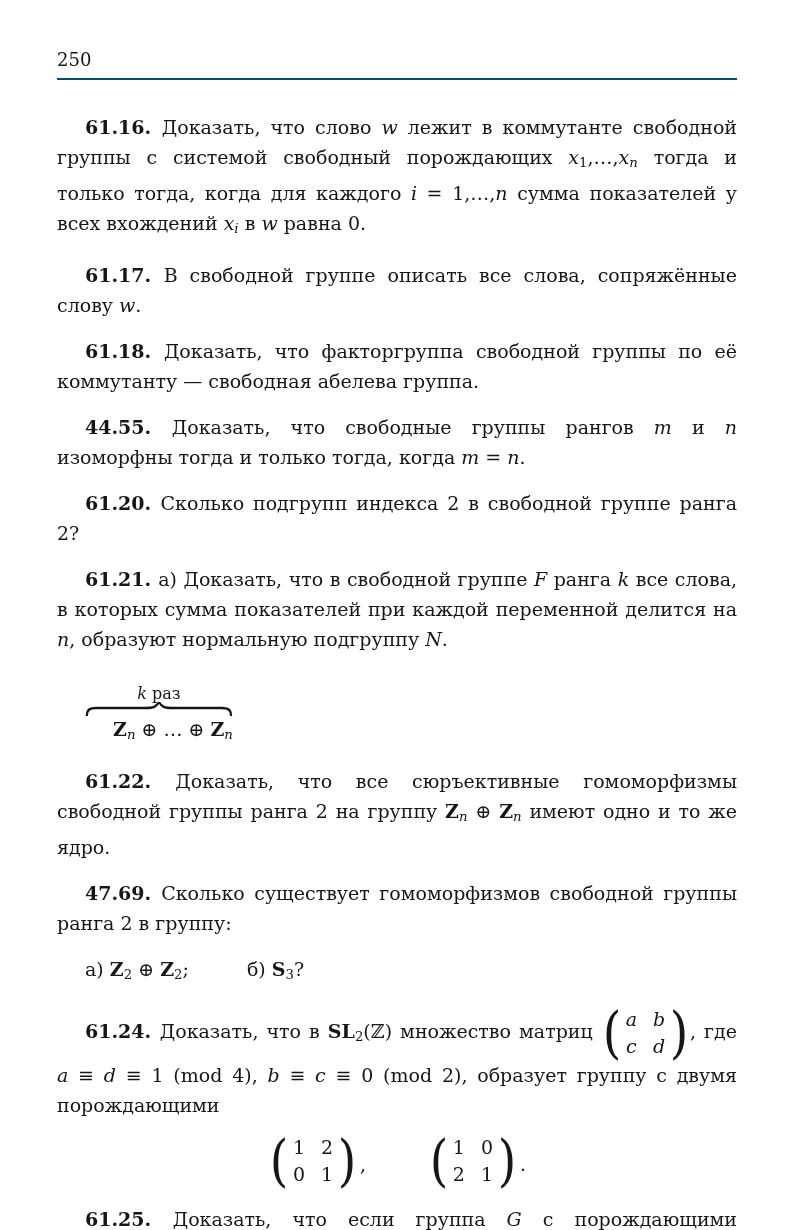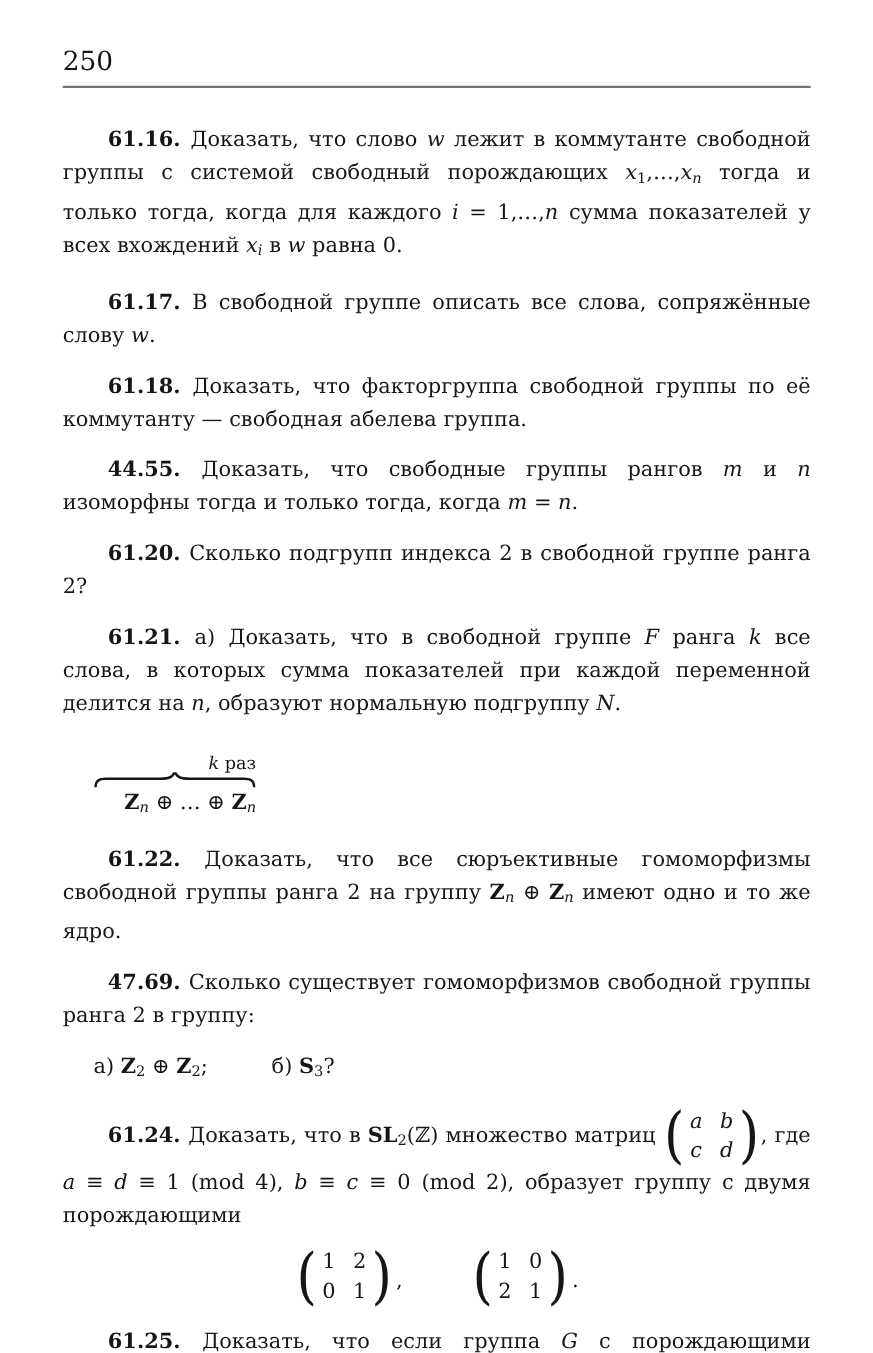--- a/index.html
+++ b/index.html
@@ -11,57 +11,57 @@
   body {
     font-family: "DejaVu Serif", "DejaVu Sans", serif;
     color: #161616;
     font-size: 19px;
   }
   .page { padding: 40px 57px 0 57px; }
 
   header.running-head {
     position: relative;
     height: 30px;
-    border-bottom: 2px solid #737373;
+    border-bottom: 2px solid #0c4a6e;
     padding-bottom: 8px;
-    font-size: 24px;
+    font-size: 18px;
   }
   .page-number { position: absolute; left: 0; bottom: 8px; }
   .chapter-title {
     position: absolute; left: 0; right: 0; bottom: 8px;
     text-align: center; font-style: italic;
   }
 
   main.problems p {
     margin: 16px 0 0 0;
     line-height: 30px;
     text-align: justify;
     text-indent: 28px;
     hyphens: none;
   }
   main.problems p.first { margin-top: 32px; }
 
   
   .r-t {}
-  .r-b  { font-weight: bold; margin-left: 13px; }
+  .r-b  { font-weight: bold; }
   .r-bb { font-weight: bold; }
   .r-i  { font-style: italic; }
   .r-s  { font-size: 0.7em; vertical-align: -0.22em; }
   .r-si { font-size: 0.7em; vertical-align: -0.22em; font-style: italic; }
 
   
   p.brace-line { padding-top: 44px; margin-top: 6px; }
   .brace-group { display: inline-block; position: relative; white-space: nowrap; }
   .brace-svg {
     position: absolute; bottom: calc(100% - 2px); left: 0;
     width: 100%; height: 14px; display: block;
   }
   .brace-label {
     position: absolute; bottom: calc(100% + 11px); left: 0; right: 0;
-    text-align: right; font-size: 16px; line-height: 18px;
+    text-align: center; font-size: 16px; line-height: 18px;
     text-indent: 0; white-space: nowrap;
   }
 
   
   .opt-b { margin-left: 58px; }
 
   
   .mat {
     display: inline-flex; align-items: center;
     vertical-align: middle; text-indent: 0;

